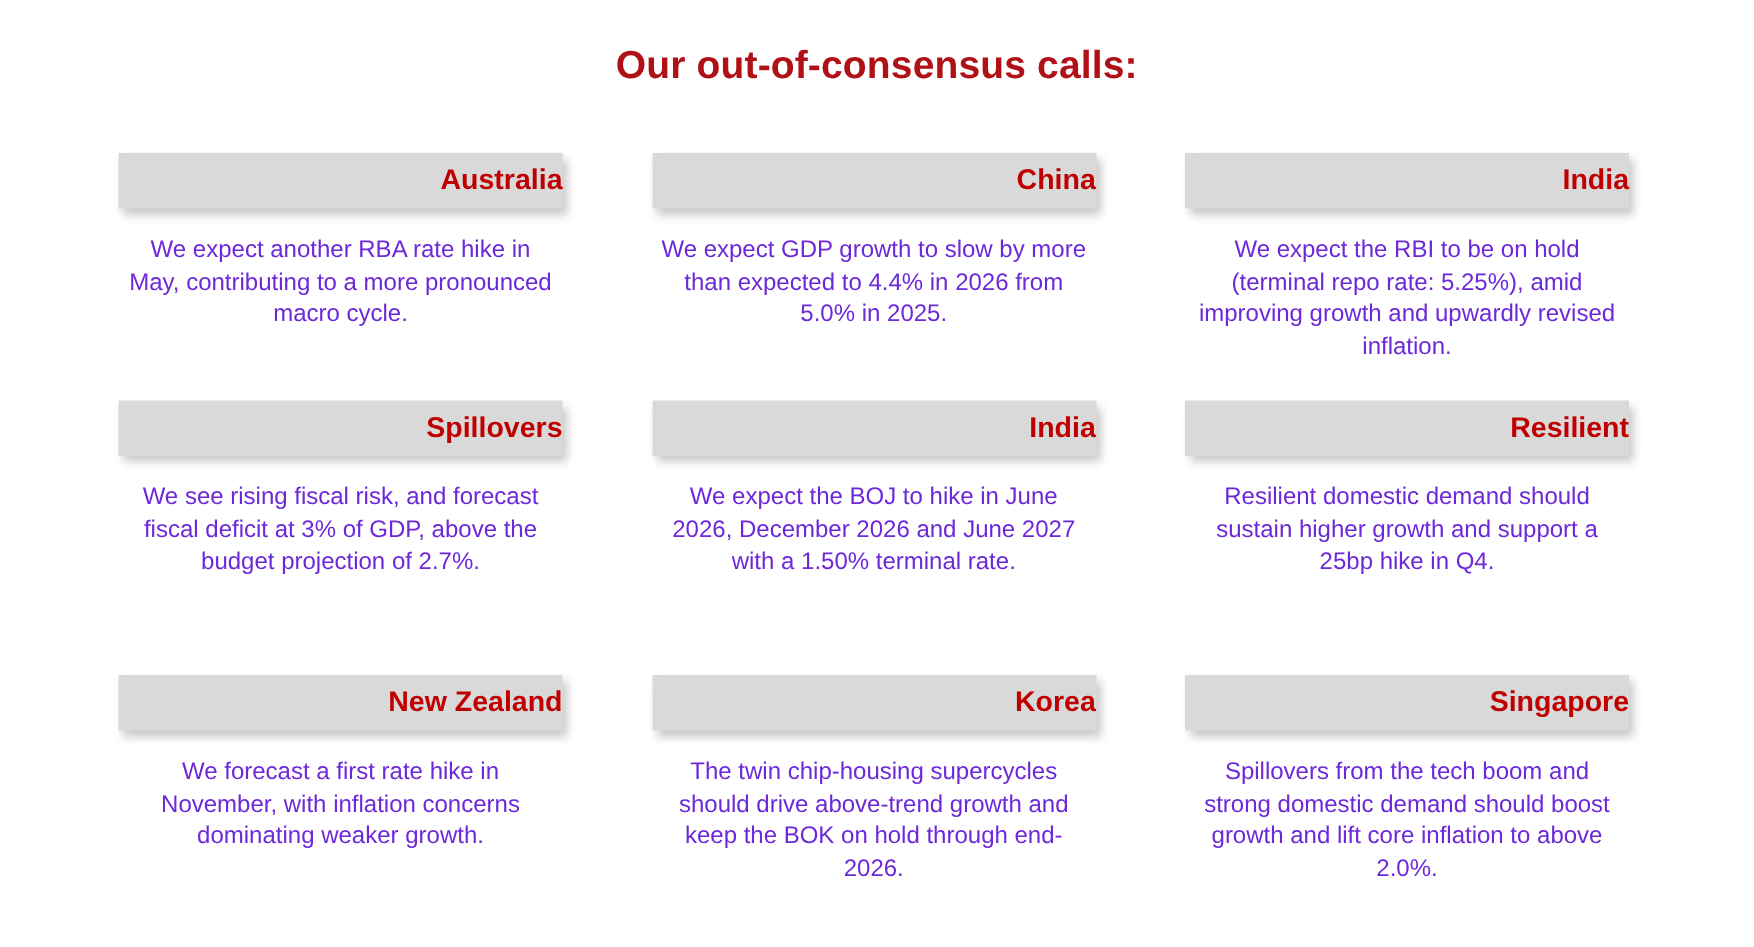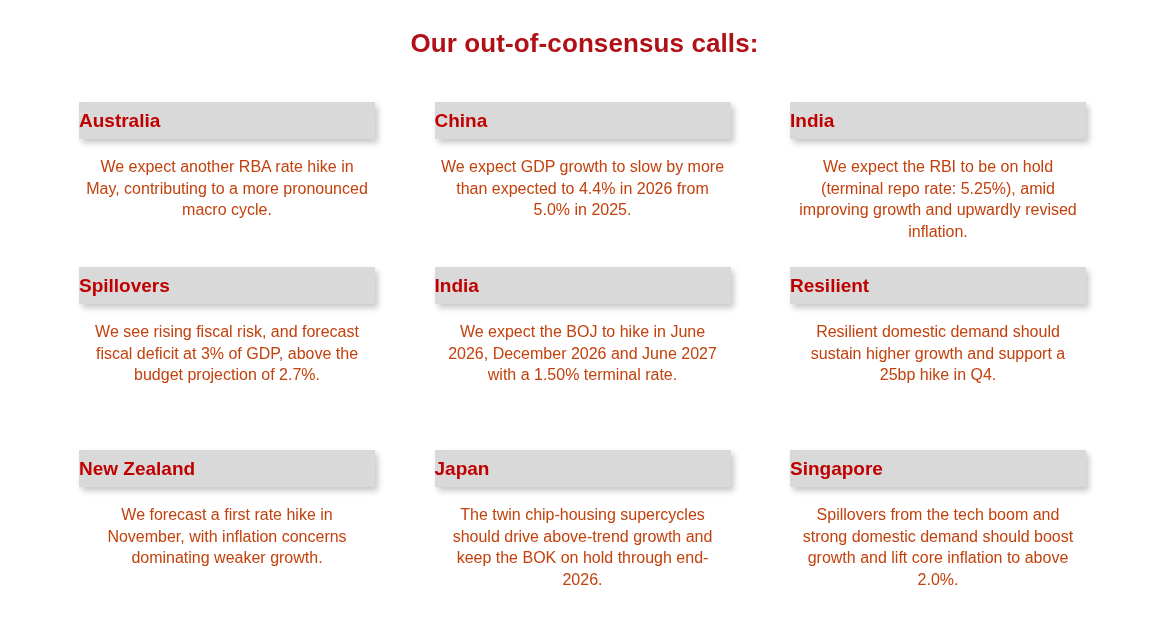--- a/index.html
+++ b/index.html
@@ -54,39 +54,39 @@
 
   .card {
     width: 296px;
   }
 
   .card-header {
     height: 37px;
     background: #d9d9d9;
     display: flex;
     align-items: center;
-    justify-content: flex-start;
+    justify-content: flex-end;
     box-shadow: 3px 4px 6px rgba(0, 0, 0, 0.22);
   }
 
   .card-header-label {
     font-size: 19px;
     font-weight: bold;
     color: #c00000;
     line-height: 20px;
     text-align: center;
   }
 
   .card-body {
     margin-top: 17px;
     padding: 0 6px;
     text-align: center;
     font-size: 16px;
     line-height: 21.5px;
-    color: #c2410c;
+    color: #6d28d9;
   }
 </style>
 </head>
 <body>
 
 <div class="page">
 
   <div class="page-title">Our out-of-consensus calls:</div>
 
   <div class="grid">
@@ -140,21 +140,21 @@
     <div class="row row-3">
       <div class="card">
         <div class="card-header">
           <span class="card-header-label">New Zealand</span>
         </div>
         <div class="card-body">We forecast a first rate hike in November, with inflation concerns dominating weaker growth.</div>
       </div>
 
       <div class="card">
         <div class="card-header">
-          <span class="card-header-label">Japan</span>
+          <span class="card-header-label">Korea</span>
         </div>
         <div class="card-body">The twin chip-housing supercycles should drive above-trend growth and keep the BOK on hold through end-2026.</div>
       </div>
 
       <div class="card">
         <div class="card-header">
           <span class="card-header-label">Singapore</span>
         </div>
         <div class="card-body">Spillovers from the tech boom and strong domestic demand should boost growth and lift core inflation to above 2.0%.</div>
       </div>

